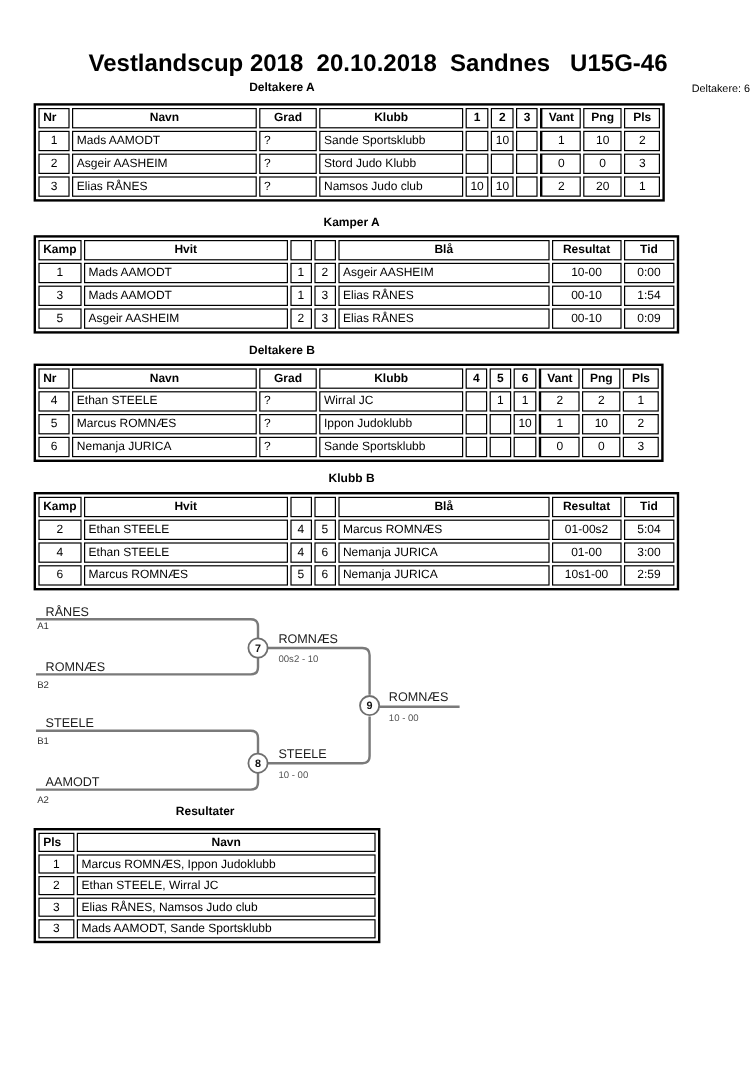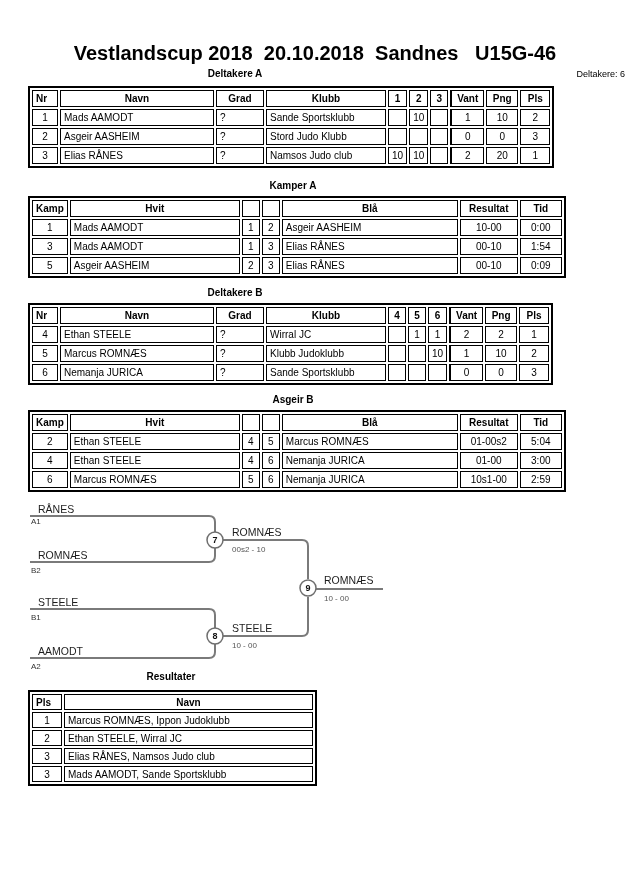--- a/index.html
+++ b/index.html
@@ -190,21 +190,21 @@
       <td>1</td>
       <td>1</td>
       <td class="tk">2</td>
       <td>2</td>
       <td>1</td>
     </tr>
     <tr>
       <td>5</td>
       <td class="l">Marcus ROMNÆS</td>
       <td class="l">?</td>
-      <td class="l">Klubb Judoklubb</td>
+      <td class="l">Ippon Judoklubb</td>
       <td></td>
       <td></td>
       <td>10</td>
       <td class="tk">1</td>
       <td>10</td>
       <td>2</td>
     </tr>
     <tr>
       <td>6</td>
       <td class="l">Nemanja JURICA</td>
@@ -213,21 +213,21 @@
       <td></td>
       <td></td>
       <td></td>
       <td class="tk">0</td>
       <td>0</td>
       <td>3</td>
     </tr>
   </tbody>
     </table>
 
-  <div class="sec-heading" style="left:293px; top:394px;">Asgeir B</div>
+  <div class="sec-heading" style="left:293px; top:394px;">Klubb B</div>
 
   <table class="tbl" style="left:28px; top:410px;">
     <colgroup>
         <col style="width:28px">
         <col style="width:170px">
         <col style="width:18px">
         <col style="width:18px">
         <col style="width:176px">
         <col style="width:58px">
         <col style="width:42px">

